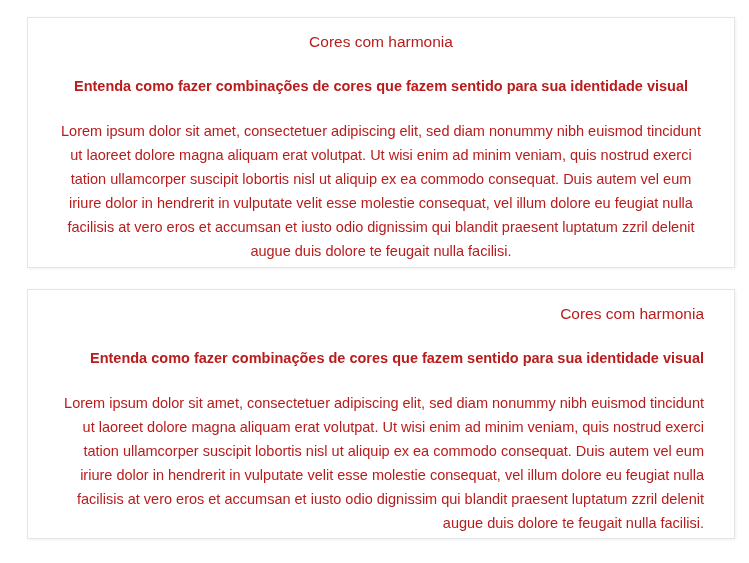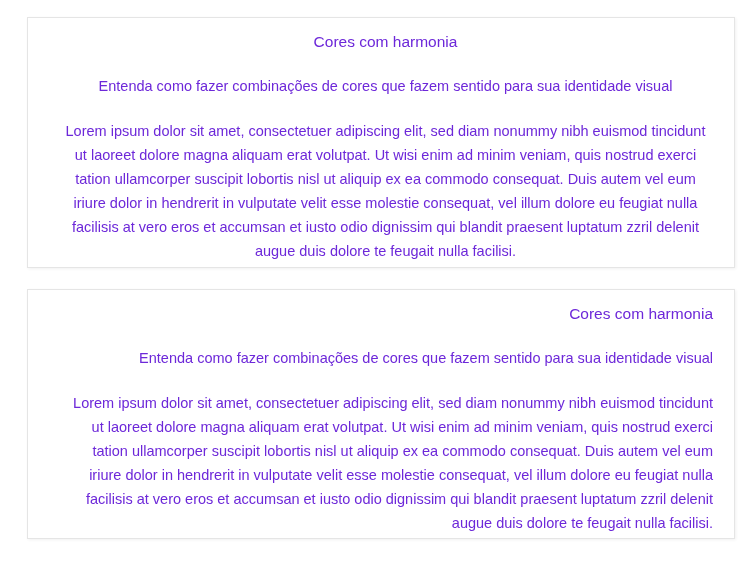--- a/index.html
+++ b/index.html
@@ -11,38 +11,39 @@
     overflow: hidden;
     font-family: "Liberation Sans", sans-serif;
   }
   .card {
     position: absolute;
     left: 27px;
     width: 708px;
     background: #ffffff;
     border: 1px solid #e5e5e5;
     box-shadow: 1px 1px 3px rgba(0,0,0,0.06);
-    padding: 12px 21px 10px 30px;
-    color: #6d28d9;
+    padding: 12px 30px 10px 30px;
+    color: #b91c1c;
     font-size: 14.5px;
     line-height: 24px;
     overflow: hidden;
   }
   .card--first  { top: 17px;  height: 251px; }
   .card--second { top: 289px; height: 250px; }
   .card--center { text-align: center; }
   .card--right  { text-align: right; }
   .card__title {
     font-size: 15.5px;
     line-height: 24px;
     font-weight: 400;
     margin-bottom: 20px;
   }
   .card__subtitle {
     margin-bottom: 21px;
+    font-weight: bold;
   }
   .card__body { }
 </style>
 </head>
 <body>
 
 <div class="card card--first card--center">
   <div class="card__title">Cores com harmonia</div>
   <div class="card__subtitle">Entenda como fazer combinações de cores que fazem sentido para sua identidade visual</div>
   <div class="card__body">Lorem ipsum dolor sit amet, consectetuer adipiscing elit, sed diam nonummy nibh euismod tincidunt ut laoreet dolore magna aliquam erat volutpat. Ut wisi enim ad minim veniam, quis nostrud exerci tation ullamcorper suscipit lobortis nisl ut aliquip ex ea commodo consequat. Duis autem vel eum iriure dolor in hendrerit in vulputate velit esse molestie consequat, vel illum dolore eu feugiat nulla facilisis at vero eros et accumsan et iusto odio dignissim qui blandit praesent luptatum zzril delenit augue duis dolore te feugait nulla facilisi.</div>

